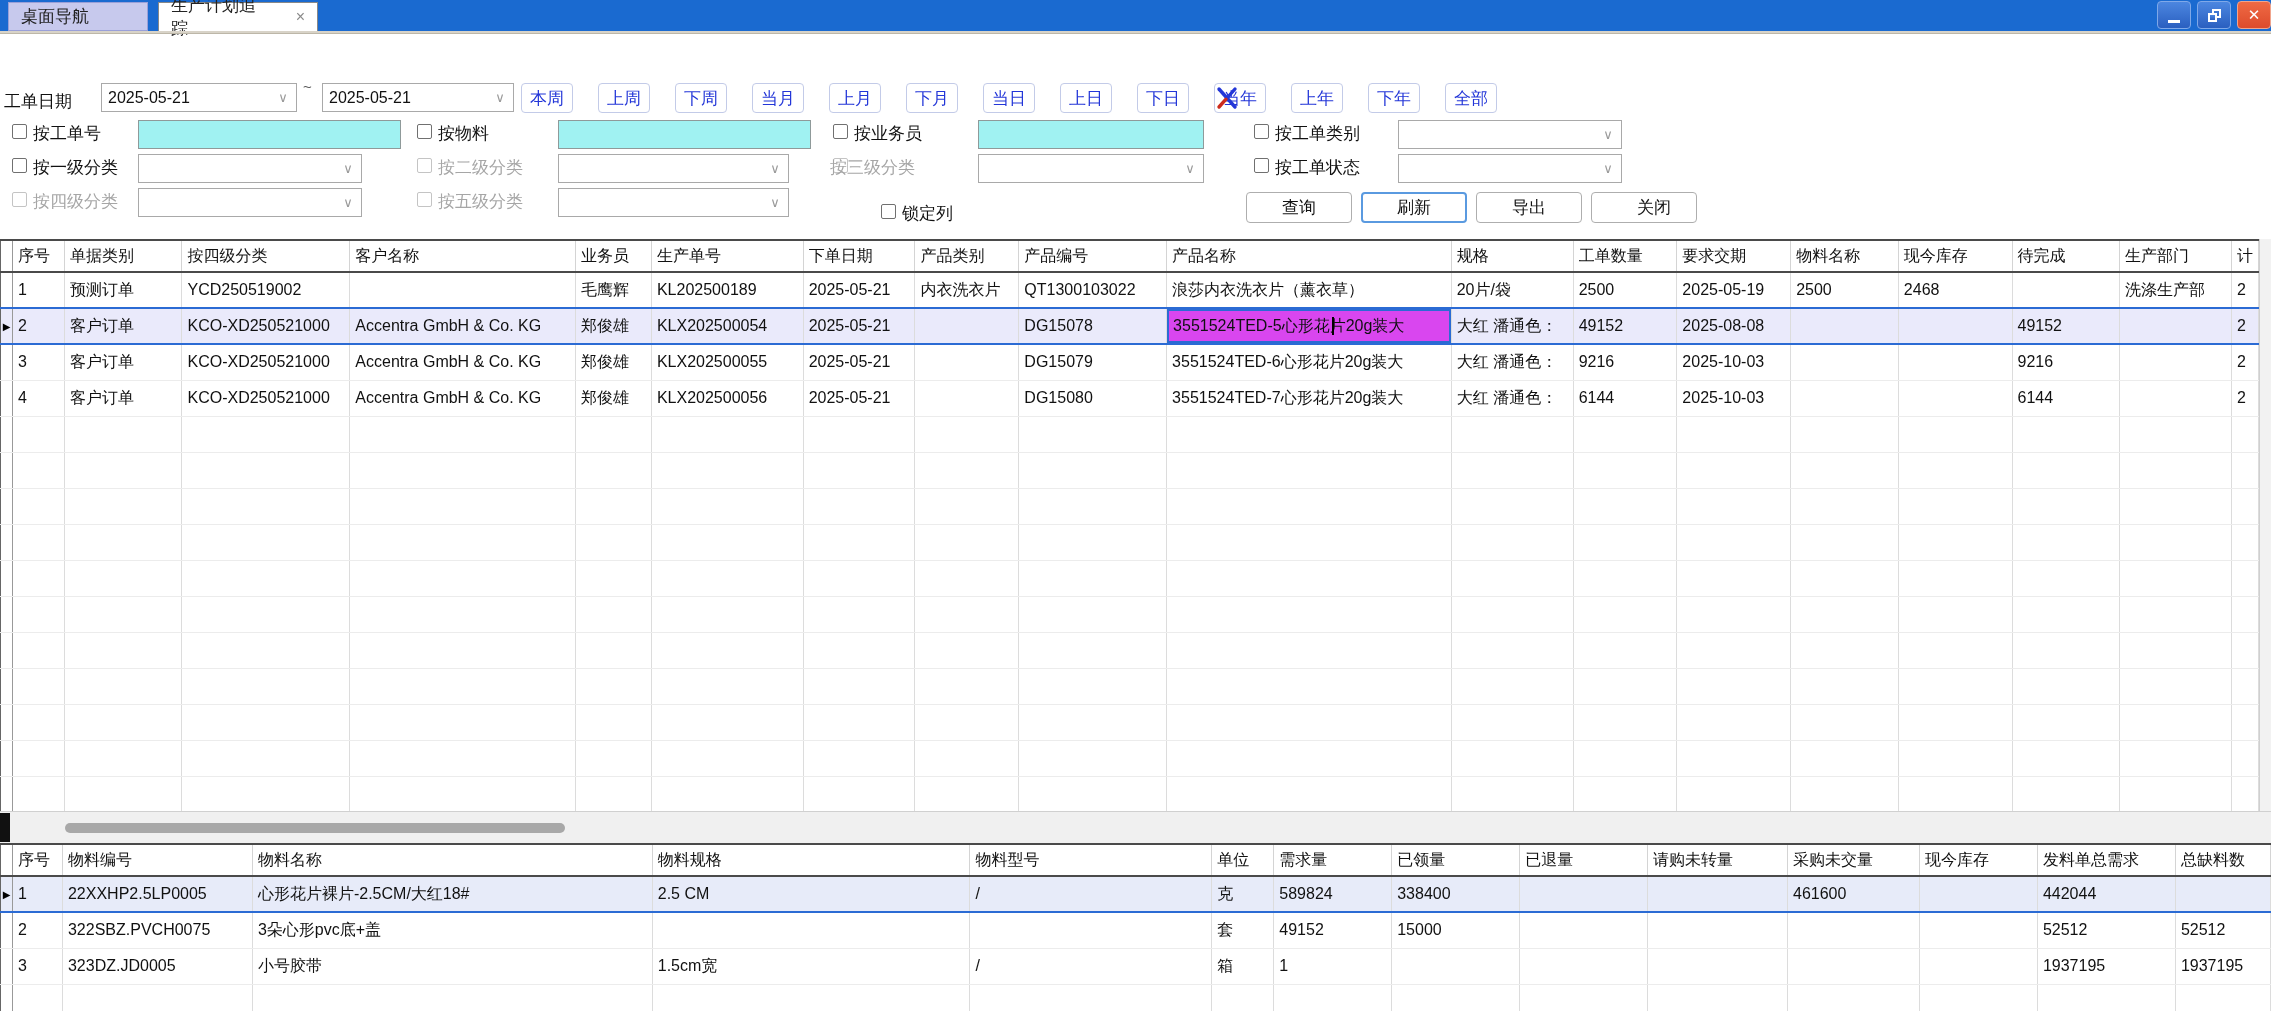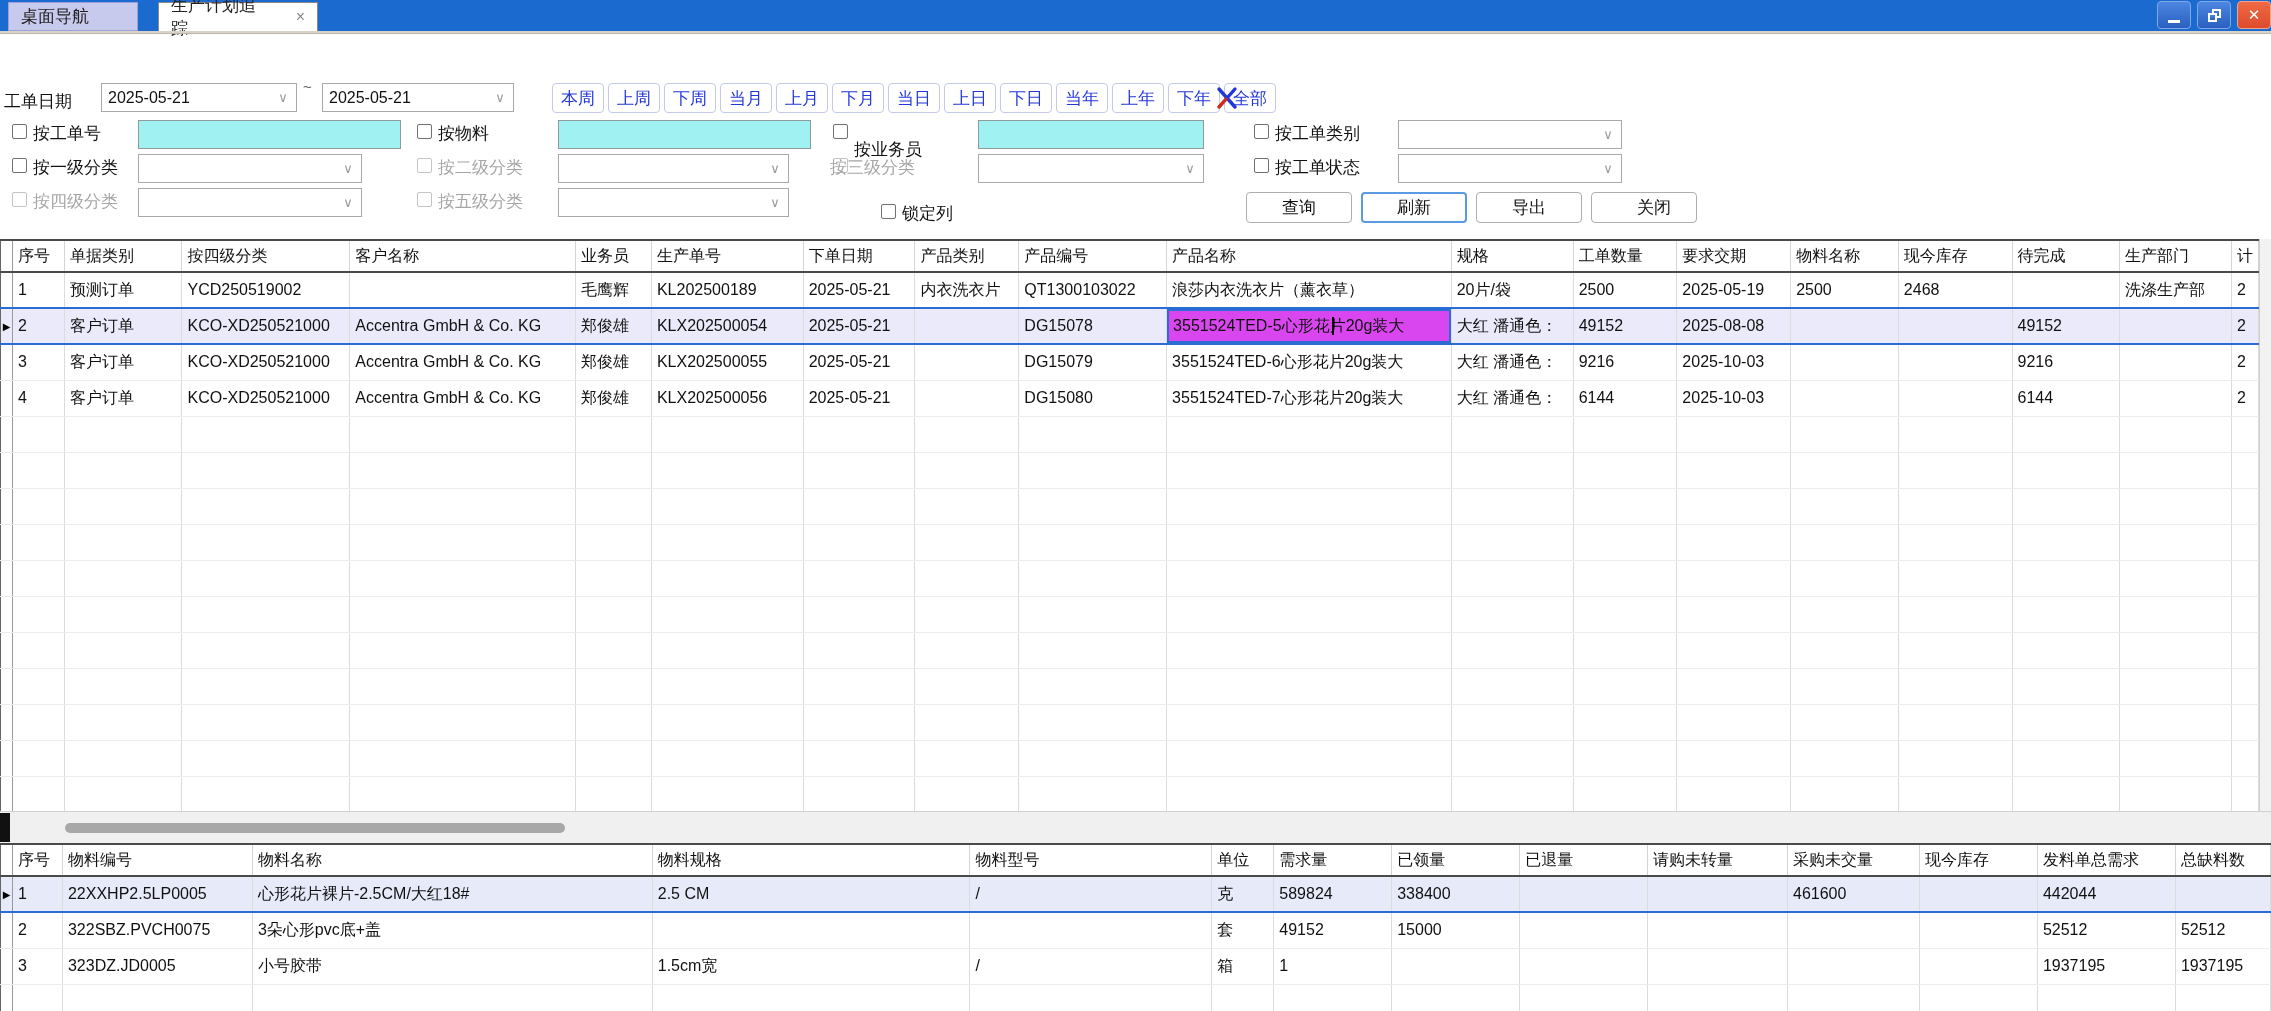--- a/index.html
+++ b/index.html
@@ -58,21 +58,21 @@
   
   .splitter{position:absolute;left:0;top:811px;width:2271px;height:32px;background:#f0f0f0;border-top:1px solid #d0d0d0;}
   .hthumb{position:absolute;left:65px;top:11px;width:500px;height:10px;background:#a8a8a8;border-radius:5px;}
   .corner{position:absolute;left:0;top:1px;width:10px;height:29px;background:#111;}
   .vtrack{position:absolute;left:2259px;top:239px;width:12px;height:572px;background:#f2f2f2;border-left:1px solid #cfcfcf;}
 </style>
 </head>
 <body>
 
 <div class="titlebar">
-  <div class="tab inactive" style="left:8px;width:130px;">
+  <div class="tab inactive" style="left:8px;width:140px;">
     <span>桌面导航</span>
   </div>
   <div class="tab active" style="left:158px;width:160px;">
     <span>生产计划追踪...</span>
     <span class="closex">×</span>
   </div>
   <div class="winbtn blue" style="left:2157px;width:34px;">
     <span class="minglyph"></span>
   </div>
   <div class="winbtn blue" style="left:2197px;width:34px;">
@@ -90,21 +90,21 @@
 <div class="flabel" style="left:4px;top:90px;">工单日期</div>
 <div class="dsel" style="left:101px;top:83px;width:196px;">
   <span>2025-05-21</span>
   <span class="chev">∨</span>
 </div>
 <div class="tilde" style="left:303px;top:78px;">~</div>
 <div class="dsel" style="left:322px;top:83px;width:192px;">
   <span>2025-05-21</span>
   <span class="chev">∨</span>
 </div>
-<div class="abs" style="left:552px;top:83px;display:flex;">
+<div class="abs" style="left:521px;top:83px;display:flex;gap:21px;">
     <div class="qlink">本周</div>
     <div class="qlink">上周</div>
     <div class="qlink">下周</div>
     <div class="qlink">当月</div>
     <div class="qlink">上月</div>
     <div class="qlink">下月</div>
     <div class="qlink">当日</div>
     <div class="qlink">上日</div>
     <div class="qlink">下日</div>
     <div class="qlink">当年</div>
@@ -118,21 +118,21 @@
   <line x1="12" y1="14.2" x2="5" y2="22" stroke="#cc2b1d" stroke-width="3.4" stroke-linecap="round"></line>
 </svg>
 
 <span class="cb" style="left:12px;top:124px;"></span>
 <div class="flabel" style="left:33px;top:122px;">按工单号</div>
 <div class="tinput" style="left:138px;top:120px;width:263px;"></div>
 <span class="cb" style="left:417px;top:124px;"></span>
 <div class="flabel" style="left:438px;top:122px;">按物料</div>
 <div class="tinput" style="left:558px;top:120px;width:253px;"></div>
 <span class="cb" style="left:833px;top:124px;"></span>
-<div class="flabel" style="left:854px;top:122px;margin-top:16px;">按业务员</div>
+<div class="flabel" style="left:854px;top:122px;">按业务员</div>
 <div class="tinput" style="left:978px;top:120px;width:226px;"></div>
 <span class="cb" style="left:1254px;top:124px;"></span>
 <div class="flabel" style="left:1275px;top:122px;">按工单类别</div>
 <div class="dsel" style="left:1398px;top:120px;width:224px;">
     <span class="chev">∨</span>
   </div>
 
 <span class="cb" style="left:12px;top:158px;"></span>
 <div class="flabel" style="left:33px;top:156px;">按一级分类</div>
 <div class="dsel" style="left:138px;top:154px;width:224px;">

